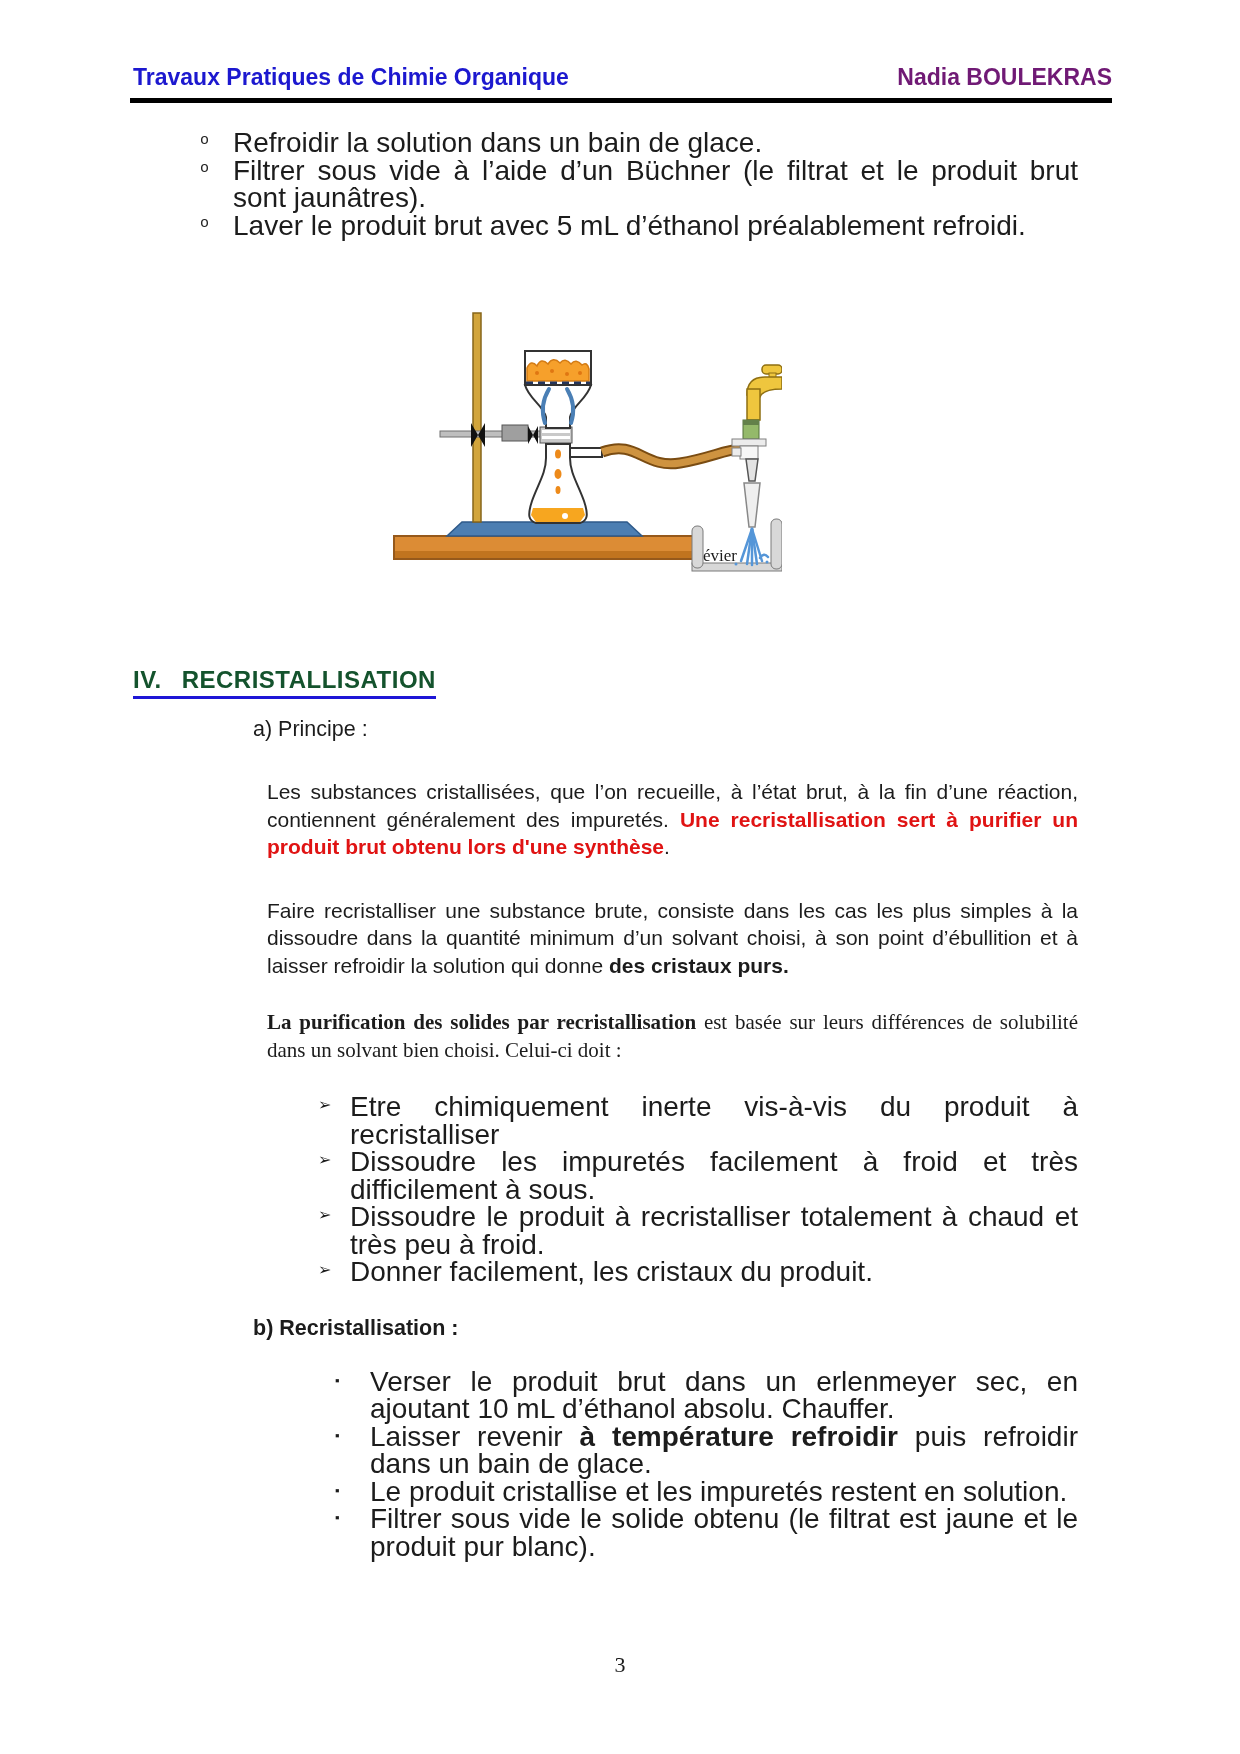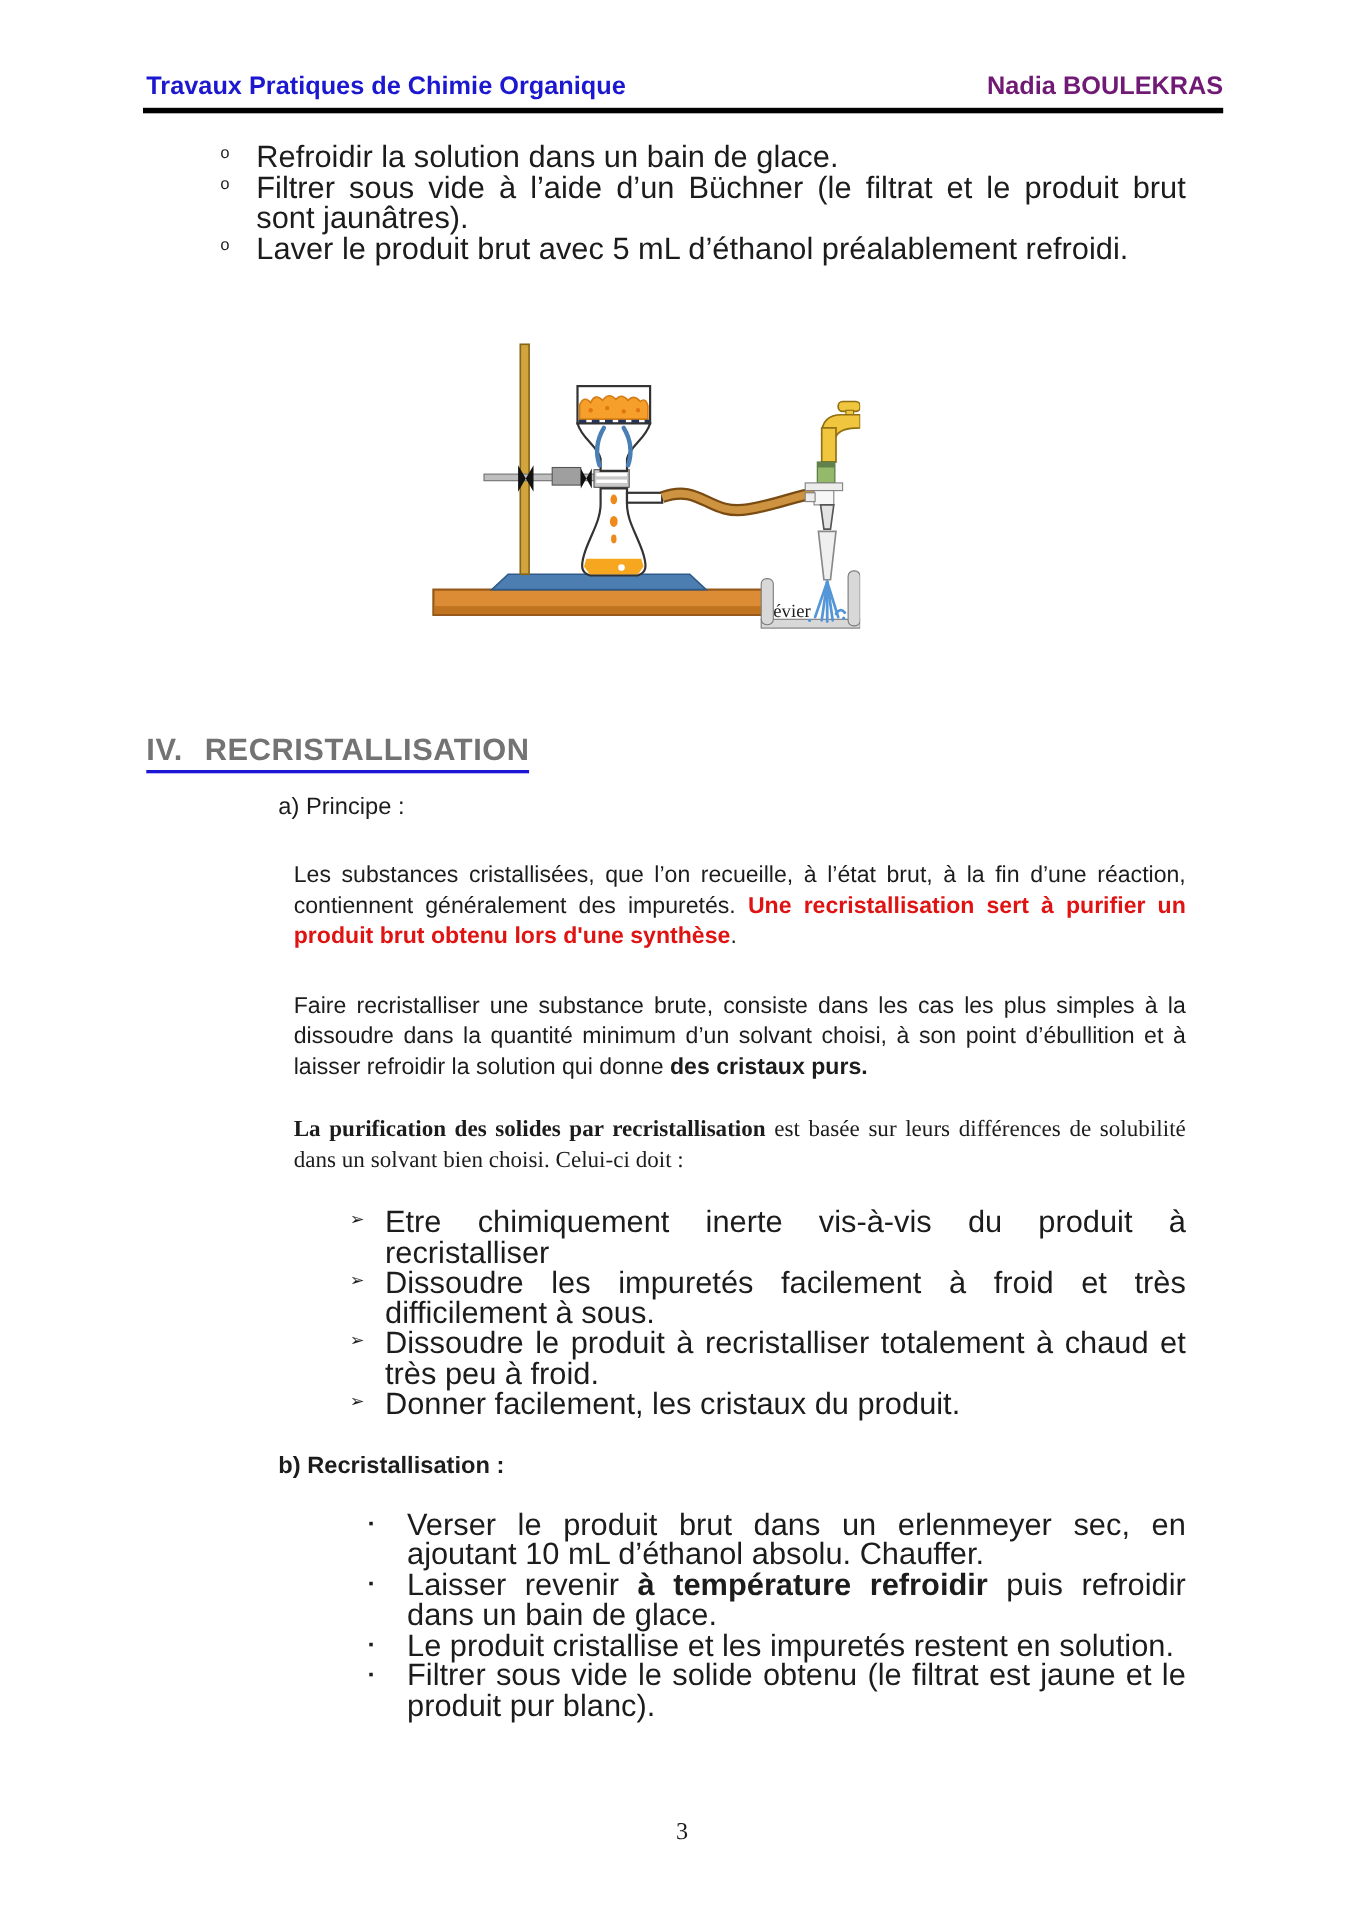--- a/index.html
+++ b/index.html
@@ -20,21 +20,21 @@
   .intro-list li { display:flex; }
   .m-circle { flex:0 0 33px; font-family:"Liberation Mono", monospace;
               font-size:15px; padding-top:3px; color:#222; }
   .li-text { flex:1; font-size:28px; line-height:27.5px; text-align:justify; }
 
   
   .figure { margin:28px 0 0 392px; width:390px; height:307px; }
 
   
   .section-heading { width:fit-content; margin:92px 0 0 133px;
-       font-size:28px; font-weight:bold; color:#737373; letter-spacing:.5px;
+       font-size:24px; font-weight:bold; color:#14532d; letter-spacing:.5px;
        border-bottom:3px solid #1e16d6; padding-bottom:2px; }
   .sec-gap { display:inline-block; width:20px; }
 
   .sub-heading { margin:18px 0 0 253px; font-size:21.5px; font-weight:normal; }
   .sub-heading-b { margin:30px 0 0 253px; font-size:21.5px; font-weight:bold; }
 
   .para { margin:36px 162px 0 267px; font-size:21px; line-height:27.5px;
           text-align:justify; }
   .para.p2 { }
   .para.p3 { margin-top:30px;font-family:Liberation Serif, serif; }

